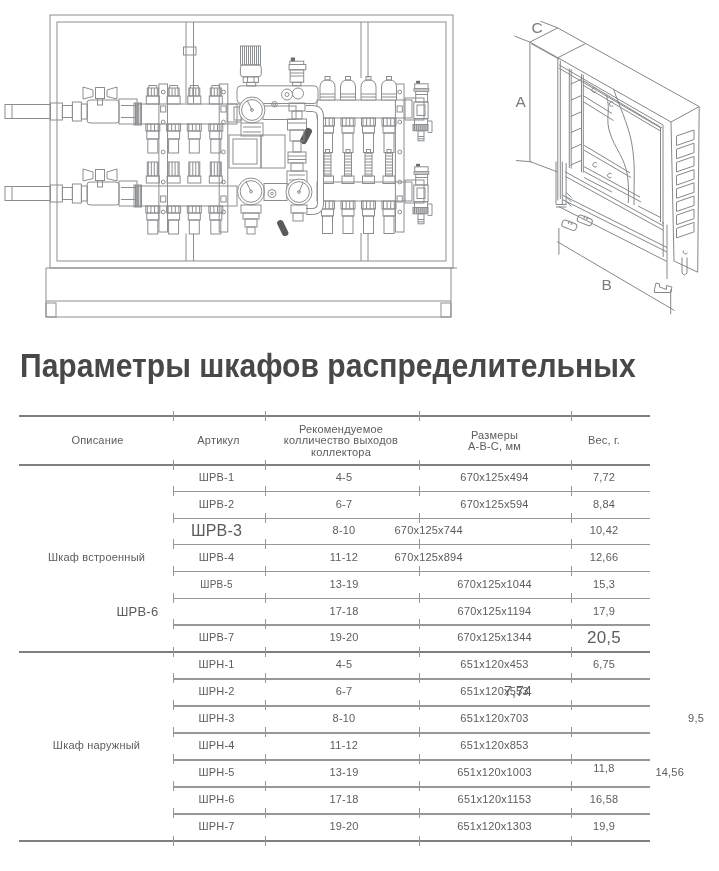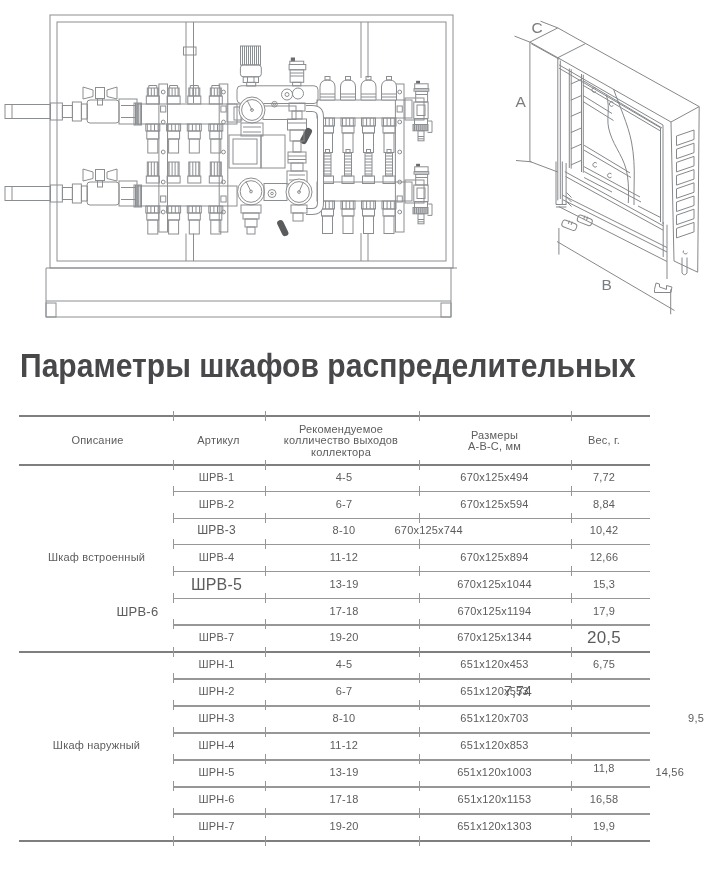--- a/index.html
+++ b/index.html
@@ -619,29 +619,29 @@
     <div style="position:absolute;left:394.5px;top:429.5px;width:200px;text-align:center;font-size:11px;color:#5c5c5c;letter-spacing:0.2px;line-height:11.5px">Размеры<br>А-В-С, мм</div>
     <div style="position:absolute;left:504.0px;top:435px;width:200px;text-align:center;font-size:11px;color:#5c5c5c;letter-spacing:0.2px;line-height:11.5px">Вес, г.</div>
     <div style="position:absolute;left:116.5px;top:472.0px;width:200px;text-align:center;font-size:11px;color:#5c5c5c;letter-spacing:0.2px;line-height:11.5px">ШРВ-1</div>
     <div style="position:absolute;left:244.0px;top:472.0px;width:200px;text-align:center;font-size:11px;color:#5c5c5c;letter-spacing:0.2px;line-height:11.5px">4-5</div>
     <div style="position:absolute;left:394.5px;top:472.0px;width:200px;text-align:center;font-size:11px;color:#5c5c5c;letter-spacing:0.2px;line-height:11.5px">670х125х494</div>
     <div style="position:absolute;left:504.0px;top:472.0px;width:200px;text-align:center;font-size:11px;color:#5c5c5c;letter-spacing:0.2px;line-height:11.5px">7,72</div>
     <div style="position:absolute;left:116.5px;top:498.7px;width:200px;text-align:center;font-size:11px;color:#5c5c5c;letter-spacing:0.2px;line-height:11.5px">ШРВ-2</div>
     <div style="position:absolute;left:244.0px;top:498.7px;width:200px;text-align:center;font-size:11px;color:#5c5c5c;letter-spacing:0.2px;line-height:11.5px">6-7</div>
     <div style="position:absolute;left:394.5px;top:498.7px;width:200px;text-align:center;font-size:11px;color:#5c5c5c;letter-spacing:0.2px;line-height:11.5px">670х125х594</div>
     <div style="position:absolute;left:504.0px;top:498.7px;width:200px;text-align:center;font-size:11px;color:#5c5c5c;letter-spacing:0.2px;line-height:11.5px">8,84</div>
-    <div style="position:absolute;left:116.5px;top:525.4px;width:200px;text-align:center;font-size:12px;color:#5c5c5c;letter-spacing:0.2px;line-height:11.5px">ШРВ-3</div>
+    <div style="position:absolute;left:116.5px;top:525.4px;width:200px;text-align:center;font-size:16px;color:#5c5c5c;letter-spacing:0.2px;line-height:11.5px">ШРВ-3</div>
     <div style="position:absolute;left:244.0px;top:525.4px;width:200px;text-align:center;font-size:11px;color:#5c5c5c;letter-spacing:0.2px;line-height:11.5px">8-10</div>
     <div style="position:absolute;left:394.5px;top:525.4px;width:200px;font-size:11px;color:#5c5c5c;letter-spacing:0.2px;line-height:11.5px">670х125х744</div>
     <div style="position:absolute;left:504.0px;top:525.4px;width:200px;text-align:center;font-size:11px;color:#5c5c5c;letter-spacing:0.2px;line-height:11.5px">10,42</div>
     <div style="position:absolute;left:116.5px;top:552.0999999999999px;width:200px;text-align:center;font-size:11px;color:#5c5c5c;letter-spacing:0.2px;line-height:11.5px">ШРВ-4</div>
     <div style="position:absolute;left:244.0px;top:552.0999999999999px;width:200px;text-align:center;font-size:11px;color:#5c5c5c;letter-spacing:0.2px;line-height:11.5px">11-12</div>
-    <div style="position:absolute;left:394.5px;top:552.0999999999999px;width:200px;text-align:center;font-size:11px;color:#5c5c5c;letter-spacing:0.2px;line-height:11.5px">670х125х894</div>
+    <div style="position:absolute;left:394.5px;top:552.0999999999999px;width:200px;text-align:left;font-size:11px;color:#5c5c5c;letter-spacing:0.2px;line-height:11.5px">670х125х894</div>
     <div style="position:absolute;left:504.0px;top:552.0999999999999px;width:200px;text-align:center;font-size:11px;color:#5c5c5c;letter-spacing:0.2px;line-height:11.5px">12,66</div>
-    <div style="position:absolute;left:116.5px;top:578.8px;width:200px;text-align:center;font-size:16px;color:#5c5c5c;letter-spacing:0.2px;line-height:11.5px">ШРВ-5</div>
+    <div style="position:absolute;left:116.5px;top:578.8px;width:200px;text-align:center;font-size:10px;color:#5c5c5c;letter-spacing:0.2px;line-height:11.5px">ШРВ-5</div>
     <div style="position:absolute;left:244.0px;top:578.8px;width:200px;text-align:center;font-size:11px;color:#5c5c5c;letter-spacing:0.2px;line-height:11.5px">13-19</div>
     <div style="position:absolute;left:394.5px;top:578.8px;width:200px;text-align:center;font-size:11px;color:#5c5c5c;letter-spacing:0.2px;line-height:11.5px">670х125х1044</div>
     <div style="position:absolute;left:504.0px;top:578.8px;width:200px;text-align:center;font-size:11px;color:#5c5c5c;letter-spacing:0.2px;line-height:11.5px">15,3</div>
     <div style="position:absolute;left:116.5px;top:605.5px;width:200px;text-align:left;font-size:13px;color:#5c5c5c;letter-spacing:0.2px;line-height:11.5px">ШРВ-6</div>
     <div style="position:absolute;left:244.0px;top:605.5px;width:200px;text-align:center;font-size:11px;color:#5c5c5c;letter-spacing:0.2px;line-height:11.5px">17-18</div>
     <div style="position:absolute;left:394.5px;top:605.5px;width:200px;text-align:center;font-size:11px;color:#5c5c5c;letter-spacing:0.2px;line-height:11.5px">670х125х1194</div>
     <div style="position:absolute;left:504.0px;top:605.5px;width:200px;text-align:center;font-size:11px;color:#5c5c5c;letter-spacing:0.2px;line-height:11.5px">17,9</div>
     <div style="position:absolute;left:116.5px;top:632.1999999999999px;width:200px;text-align:center;font-size:11px;color:#5c5c5c;letter-spacing:0.2px;line-height:11.5px">ШРВ-7</div>
     <div style="position:absolute;left:244.0px;top:632.1999999999999px;width:200px;text-align:center;font-size:11px;color:#5c5c5c;letter-spacing:0.2px;line-height:11.5px">19-20</div>
     <div style="position:absolute;left:394.5px;top:632.1999999999999px;width:200px;text-align:center;font-size:11px;color:#5c5c5c;letter-spacing:0.2px;line-height:11.5px">670х125х1344</div>

